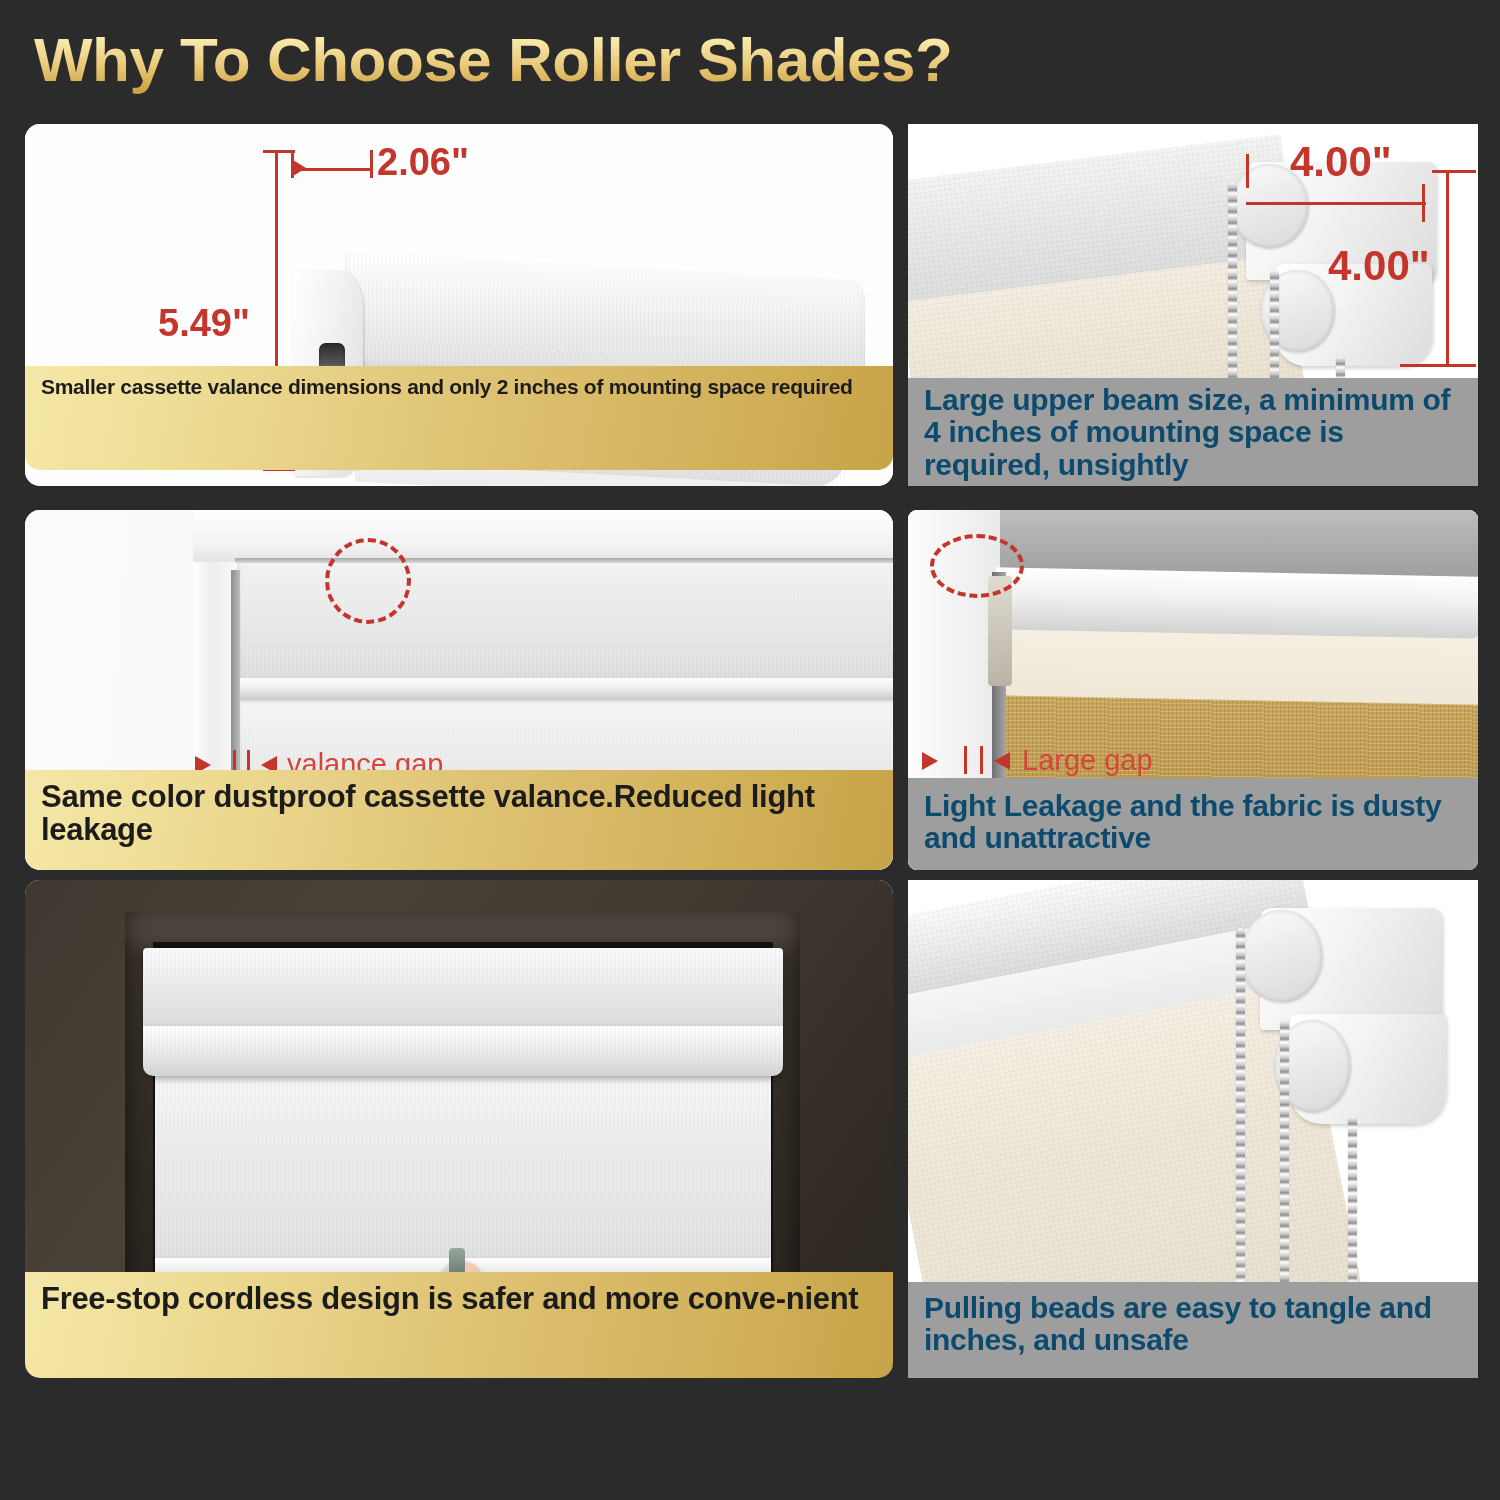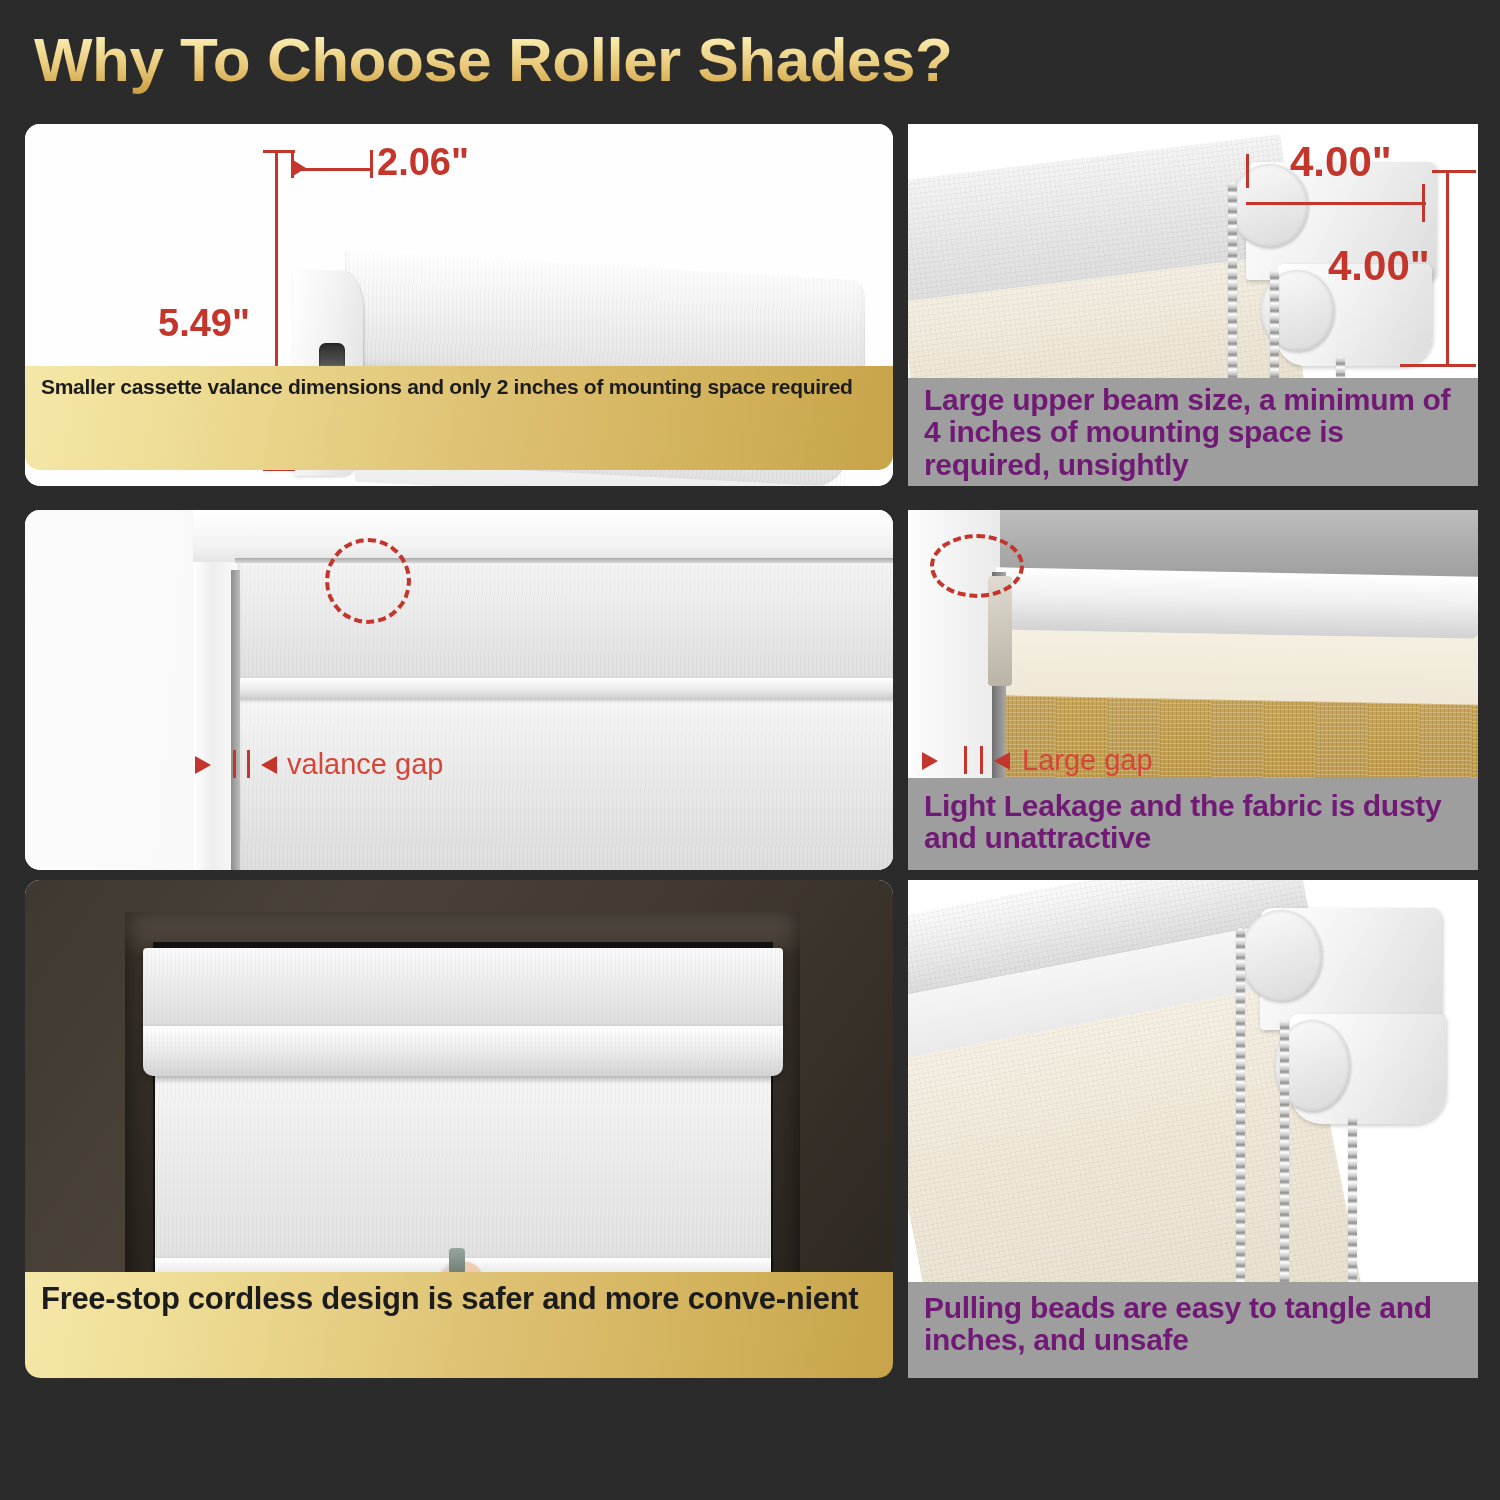--- a/index.html
+++ b/index.html
@@ -66,21 +66,21 @@
     letter-spacing: -0.3px;
   }
   .caption.good {
     background: linear-gradient(100deg, #f5e7a8 0%, #eedd95 18%, #ddc071 55%, #cfae55 85%, #c7a349 100%);
     color: #1c1c1c;
     border-bottom-left-radius: 15px;
     border-bottom-right-radius: 15px;
   }
   .caption.bad {
     background: #9e9e9e;
-    color: #701a75;
+    color: #0c4a6e;
   }
 
   
   .dim-label {
     position: absolute;
     color: #c4352b;
     font-weight: bold;
     white-space: nowrap;
     z-index: 30;
   }
@@ -276,21 +276,21 @@
     background: linear-gradient(180deg,#f7f7f7 0%, #eaeaea 45%, #dddddd 100%);
     z-index:5;
   }
   .gap-dark-a {
     position:absolute; left:206px; top:60px; width:9px; height:300px;
     background: linear-gradient(90deg,#8c8c8c,#bdbdbd);
     z-index:9;
   }
 
   
-  #p4 { left: 908px; top: 510px; width: 570px; height: 360px; }
+  #p4 { left: 908px; top: 510px; width: 570px; height: 360px; border-radius: 9px; }
   .p4-bg { position:absolute; inset:0; background:linear-gradient(180deg,#f0f0f0 0%, #e3e3e3 30%, #d9d9d9 100%); }
   .p4-wall {
     position:absolute; left:0; top:0; width:92px; height:360px;
     background: linear-gradient(90deg,#fdfdfd,#eaeaea);
     z-index:5;
   }
   .p4-top-shadow {
     position:absolute; left:90px; top:0; width:480px; height:78px;
     background: linear-gradient(180deg,#bdbdbd,#9a9a9a);
     z-index:4;
@@ -520,20 +520,21 @@
 
     <div class="dashed-circle" style="left:300px; top:28px; width:78px; height:78px;"></div>
 
     <div class="arrow-r" style="left:170px; top:246px;"></div>
     <div class="arrow-l" style="left:236px; top:246px;"></div>
     <div class="dim-line-v" style="left:208px; top:240px; height:28px;"></div>
     <div class="dim-line-v" style="left:222px; top:240px; height:28px;"></div>
     <div class="gap-text" style="left:262px; top:238px;">valance gap</div>
   </div>
 
+  <div class="caption good" style="bottom:0; height:100px; font-size:31px;">Same color dustproof cassette valance.Reduced light leakage</div>
 </div>
 
 <div class="panel bad" id="p4">
   <div class="stage">
     <div class="p4-bg"></div>
     <div class="p4-top-shadow"></div>
     <div class="p4-tan">
         <div class="weave"></div>
       </div>
     <div class="p4-cream"></div>

